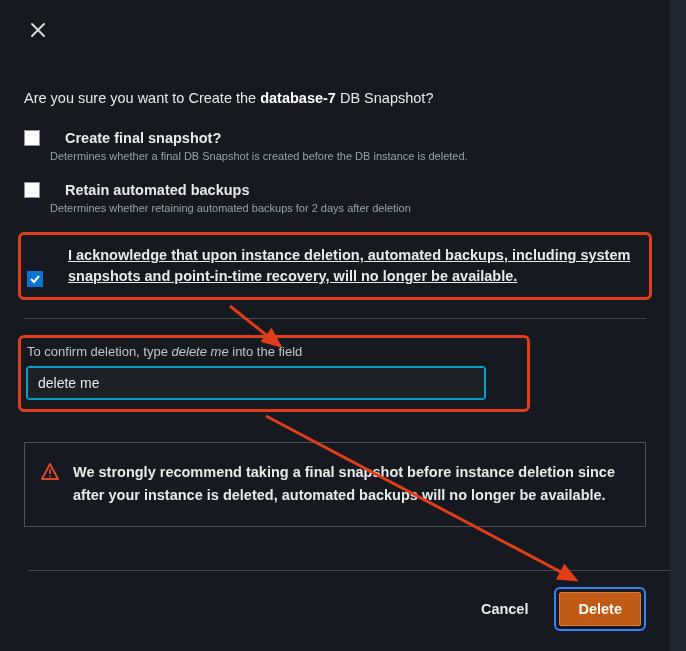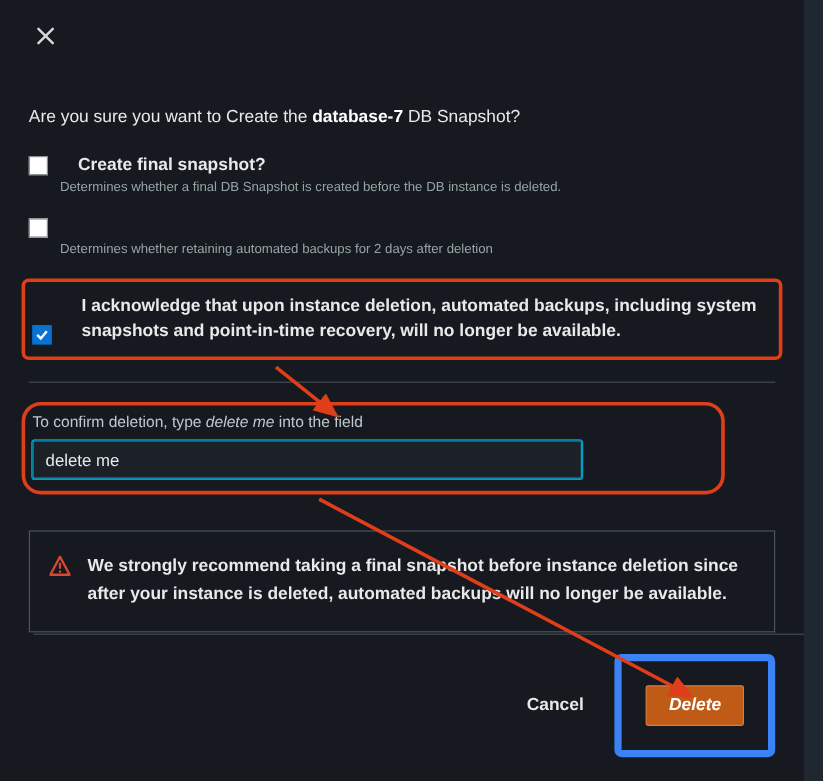--- a/index.html
+++ b/index.html
@@ -79,32 +79,33 @@
     border-radius:6px;
     padding:10px 10px 10px 6px;
     margin:2px -6px 8px -6px;
   }
   .ack-block .chk-row { margin-bottom:0; }
   .ack-text {
     font-size:14.5px;
     font-weight:600;
     color:#e8eaea;
     line-height:1.45;
+    text-decoration:underline;
   }
   .divider {
     border:0;
     border-top:1px solid #3f4b52;
     margin: 18px 0 16px 0;
   }
   .confirm-block {
     border:3px solid #e03e1a;
-    border-radius:16px;
+    border-radius:6px;
     padding:6px 10px 10px 6px;
     margin:0 -6px 0 -6px;
-    width:586px;
+    width:512px;
   }
   .confirm-instr {
     font-size:13px;
     color:#bfc8cc;
     margin-bottom:8px;
   }
   .confirm-instr i { font-style:italic; }
   .confirm-input {
     width: 458px;
     height: 32px;
@@ -153,24 +154,23 @@
     border-radius:2px;
     cursor:pointer;
     display:flex; align-items:center;
   }
   .btn-cancel {
     background:transparent;
     color:#e8eaea;
     border:none;
   }
   .btn-delete-wrap {
-    border:6px solid #3b82f6;
+    border:2px solid #3b82f6;
     border-radius:6px;
-    padding:20px;
-    font-style:italic;
+    padding:3px;
   }
   .btn-delete {
     background:#bf5a17;
     color:#fff;
     border:1px solid #d97b3e;
   }
   
   .arrow {
     position:absolute;
     pointer-events:none;
@@ -207,20 +207,21 @@
         
       </div>
       <div class="chk-label">Create final snapshot?</div>
     </div>
     <div class="chk-desc">Determines whether a final DB Snapshot is created before the DB instance is deleted.</div>
 
     <div class="chk-row">
       <div class="chk">
         
       </div>
+      <div class="chk-label">Retain automated backups</div>
     </div>
     <div class="chk-desc">Determines whether retaining automated backups for 2 days after deletion</div>
 
     <div class="ack-block">
       <div class="chk-row">
         <div class="chk checked">
           <svg width="10" height="10" viewBox="0 0 10 10">
               <path d="M1 5 L4 8 L9 2" stroke="#fff" stroke-width="2" fill="none"></path>
             </svg>
         </div>

